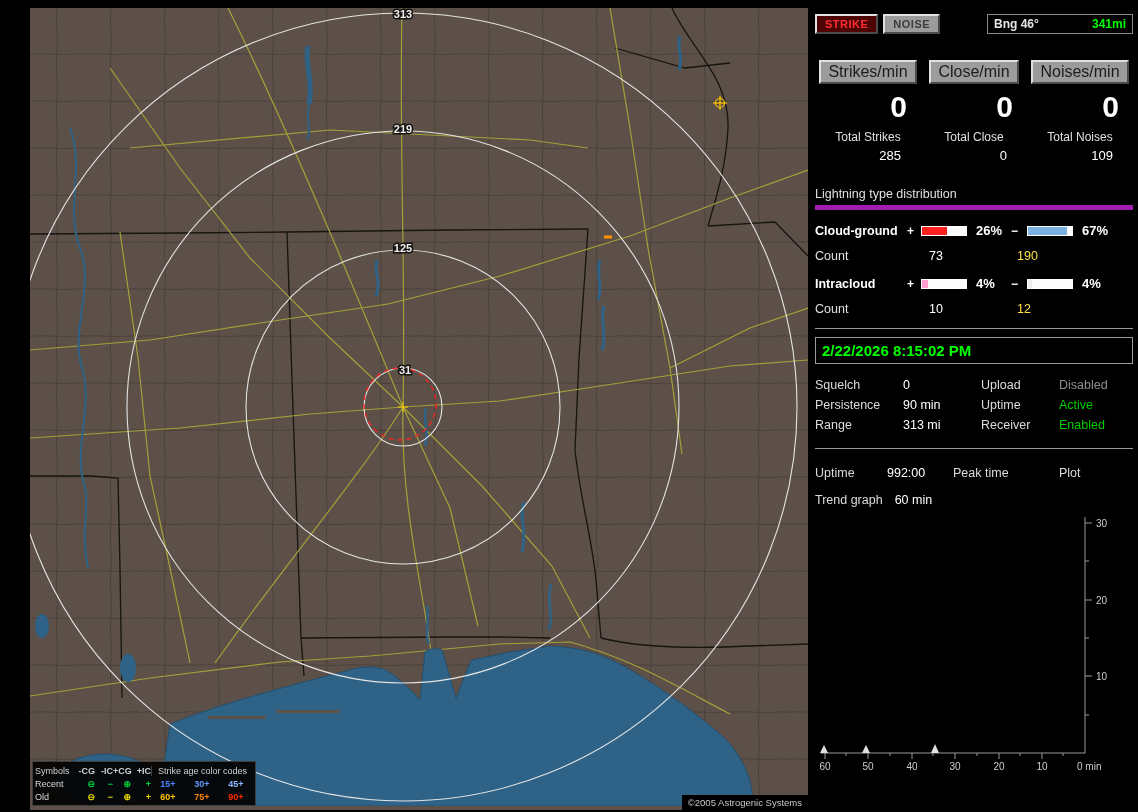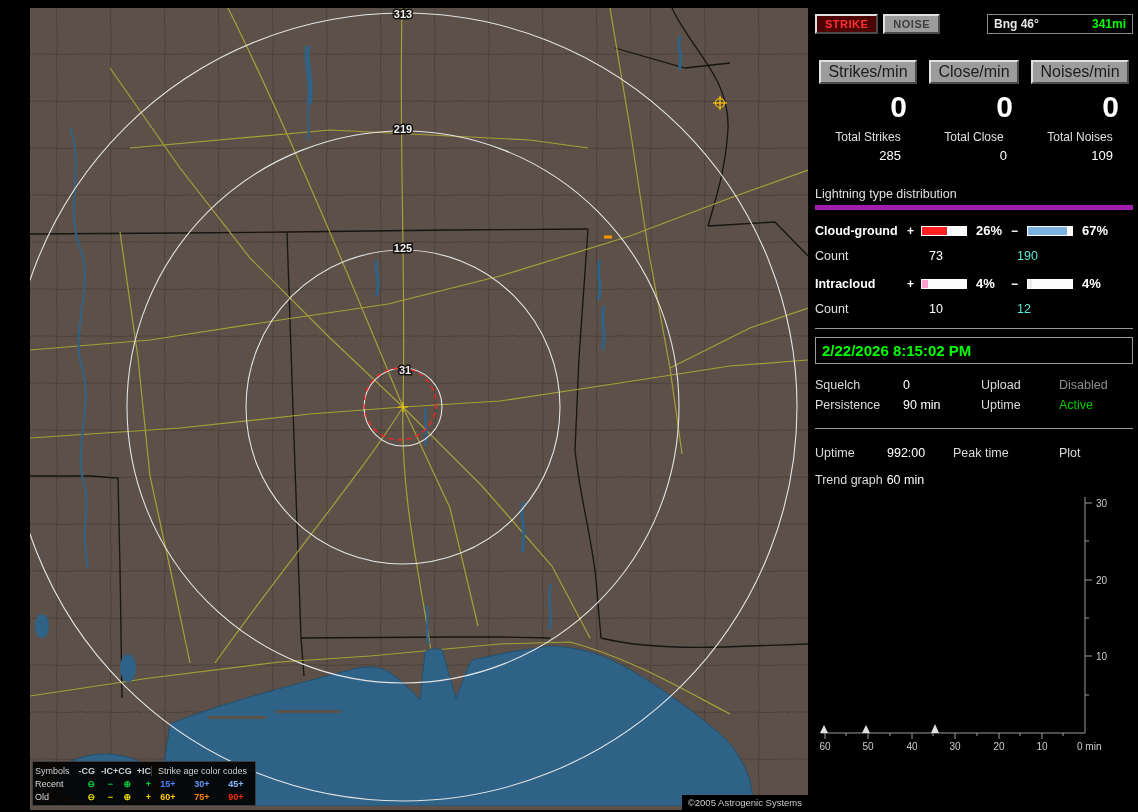--- a/index.html
+++ b/index.html
@@ -45,34 +45,34 @@
   .dist-title{color:#e0e0e0;padding-bottom:4px;border-bottom:5px solid #a21caf;font-size:12.5px}
   .dist-row{display:grid;grid-template-columns:92px 14px 50px 40px 16px 50px 40px;align-items:center;margin-top:13px}
   .dist-label{font-weight:bold;font-size:12.5px;color:#fff}
   .sign{font-weight:bold;color:#fff}
   .bar{width:46px;height:10px;border:1px solid #fff;background:#fbfbfb;position:relative}
   .fill{position:absolute;left:0;top:0;bottom:0}
   .pct{font-weight:bold;padding-left:5px;font-size:13px;color:#fff}
   .count-row{display:grid;grid-template-columns:92px 96px auto;margin-top:11px;font-size:12.5px}
   .count-lab{color:#e0e0e0}
   .count-plus{padding-left:22px;color:#fff}
-  .count-minus{padding-left:14px;color:#5eead4}
+  .count-minus{padding-left:14px;color:#fde047}
 
   .timebox{margin-top:8px;border:1px solid #9a9a9a;padding:4px 6px;font-size:15px;font-weight:bold;color:#00ff00}
 
   .settings{padding:11px 0 13px;border-bottom:1px solid #9a9a9a}
   .set-row{display:grid;grid-template-columns:88px 78px 78px auto;height:20px;align-items:center;font-size:12.5px}
   .lab{color:#dcdcdc}
   .val{color:#fff}
   .val-gray{color:#8f8f8f}
   .val-green{color:#00cc00}
 
   .status{padding-top:12px}
   .stat-row{display:grid;grid-template-columns:72px 66px 106px auto;height:23px;align-items:center;font-size:12.5px}
-  .trend-row{margin-top:9px;display:flex;gap:4px;font-size:12.5px}
+  .trend-row{margin-top:9px;display:flex;gap:12px;font-size:12.5px}
   .trendchart{margin-top:6px}
 </style>
 </head>
 <body>
 
 <div class="screen">
 
   <div class="map">
     <svg width="778" height="798" viewBox="0 0 778 798" xmlns="http://www.w3.org/2000/svg">
       <defs>
@@ -278,20 +278,26 @@
         <span class="lab">Squelch</span>
         <span class="val">0</span>
         <span class="lab">Upload</span>
         <span class="val val-gray">Disabled</span>
       </div>
       <div class="set-row">
         <span class="lab">Persistence</span>
         <span class="val">90 min</span>
         <span class="lab">Uptime</span>
         <span class="val val-green">Active</span>
+      </div>
+      <div class="set-row">
+        <span class="lab">Range</span>
+        <span class="val">313 mi</span>
+        <span class="lab">Receiver</span>
+        <span class="val val-green">Enabled</span>
       </div>
     </div>
 
     <div class="status">
       <div class="stat-row">
         <span class="lab">Uptime</span>
         <span class="val">992:00</span>
         <span class="lab">Peak time</span>
         <span class="lab">Plot</span>
       </div>

